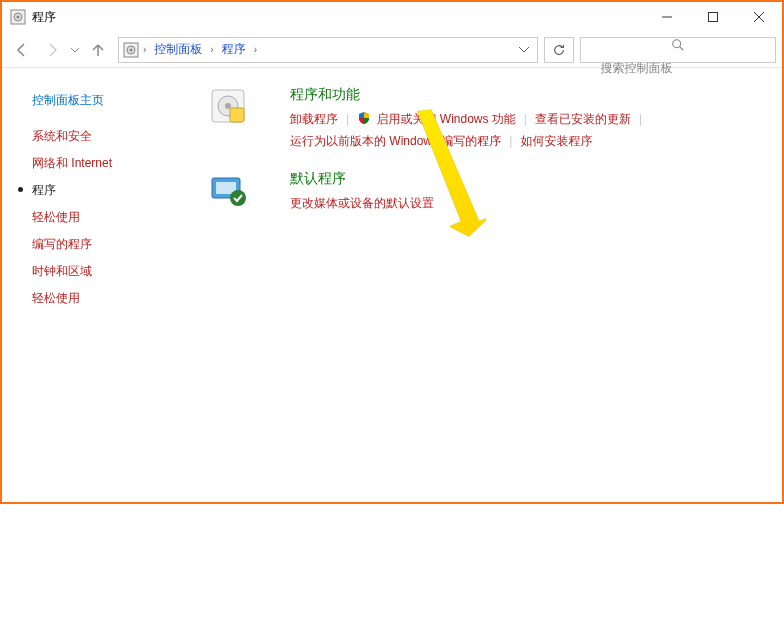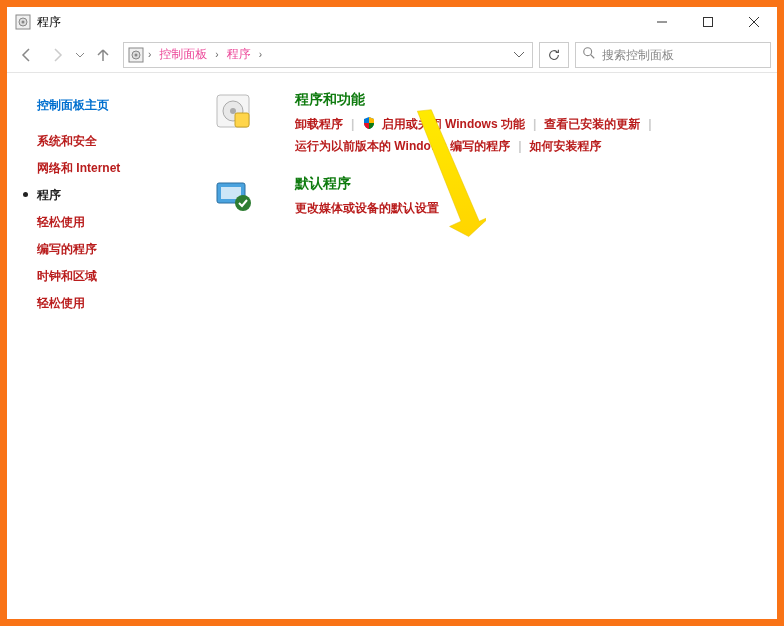--- a/index.html
+++ b/index.html
@@ -1,39 +1,39 @@
 <!DOCTYPE html>
 <html><head>
 <meta charset="utf-8">
 <style>
 * { box-sizing: border-box; margin: 0; padding: 0; }
 body { font-family: "Microsoft YaHei", "Segoe UI", sans-serif; font-size: 12px; background: #fff; width: 784px; height: 626px; overflow: hidden; position: relative; }
 
-.window { width: 784px; height: 626px; border: 7px solid #f97316; background: #fff; display: flex; flex-direction: column; }
+.window { width: 784px; height: 504px; border: 2px solid #f97316; background: #fff; display: flex; flex-direction: column; }
 
 .titlebar { height: 30px; display: flex; align-items: center; padding: 0 0 0 8px; background: #fff; }
 .titlebar .icon { width: 16px; height: 16px; margin-right: 6px; }
 .titlebar .title { flex: 1; font-size: 12px; }
 .win-controls { display: flex; }
 .win-btn { width: 46px; height: 30px; display: flex; align-items: center; justify-content: center; cursor: pointer; }
 
 .toolbar { height: 36px; display: flex; align-items: center; padding: 0 6px; background: #fff; border-bottom: 1px solid #e5e5e5; gap: 2px; }
 .nav-btn { width: 28px; height: 28px; display: flex; align-items: center; justify-content: center; color: #888; cursor: pointer; }
 .dropdown-caret { width: 14px; height: 28px; display: flex; align-items: center; justify-content: center; color: #888; }
 .addressbar { flex: 1; height: 26px; border: 1px solid #ccc; display: flex; align-items: center; padding: 0 4px; gap: 4px; margin: 0 4px; }
 .addressbar .addr-icon { width: 16px; height: 16px; }
-.crumb { color: #ec4899; padding: 2px 4px; cursor: pointer; }
+.crumb { color: #1d4ed8; padding: 2px 4px; cursor: pointer; }
 .crumb-sep { color: #666; font-size: 10px; }
 .addr-dd { width: 18px; text-align: center; color: #666; }
 .refresh-btn { width: 30px; height: 26px; border: 1px solid #ccc; display: flex; align-items: center; justify-content: center; margin-right: 4px; cursor: pointer; }
-.searchbox { width: 196px; height: 26px; border: 1px solid #ccc; display: flex; align-items: center; padding: 0 6px; gap: 6px; color: #888; }
+.searchbox { width: 196px; height: 26px; border: 1px solid #ccc; display: flex; align-items: center; padding: 0 6px; gap: 6px; color: #888; flex-direction: column; }
 .searchbox input { border: none; outline: none; flex: 1; font-size: 12px; color: #333; background: transparent; }
 .searchbox input::placeholder { color: #888; }
 
-.body { flex: 1; display: flex; font-weight: bold; }
+.body { flex: 1; display: flex; }
 .sidebar { width: 206px; padding: 20px 0 0 0; }
 .sidebar .home { color: #006fcf; font-size: 12px; padding: 4px 0 14px 30px; cursor: pointer; }
 .sidebar ul { list-style: none; }
 .sidebar li { padding: 5px 0 5px 30px; color: #b91c1c; cursor: pointer; font-size: 12px; }
 .sidebar li.current { color: #222; position: relative; }
 .sidebar li.current::before { content: ""; position: absolute; left: 16px; top: 10px; width: 5px; height: 5px; background: #222; border-radius: 50%; }
 
 .main { flex: 1; padding: 18px 20px 0 0; }
 .cat { display: flex; gap: 14px; margin-bottom: 18px; }
 .cat-icon { width: 40px; height: 40px; flex-shrink: 0; }

